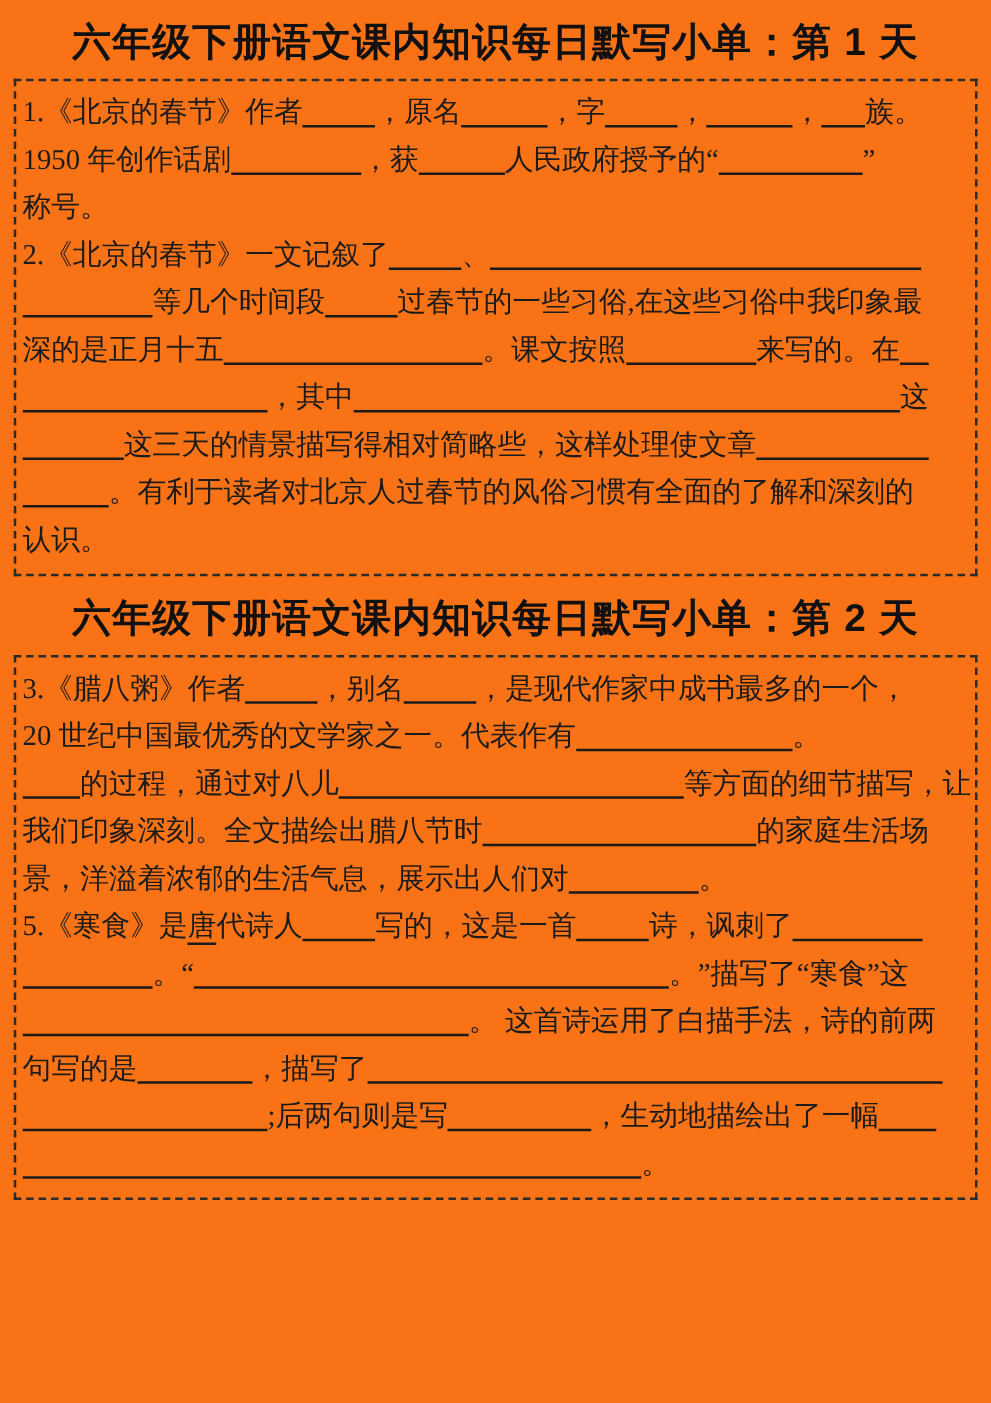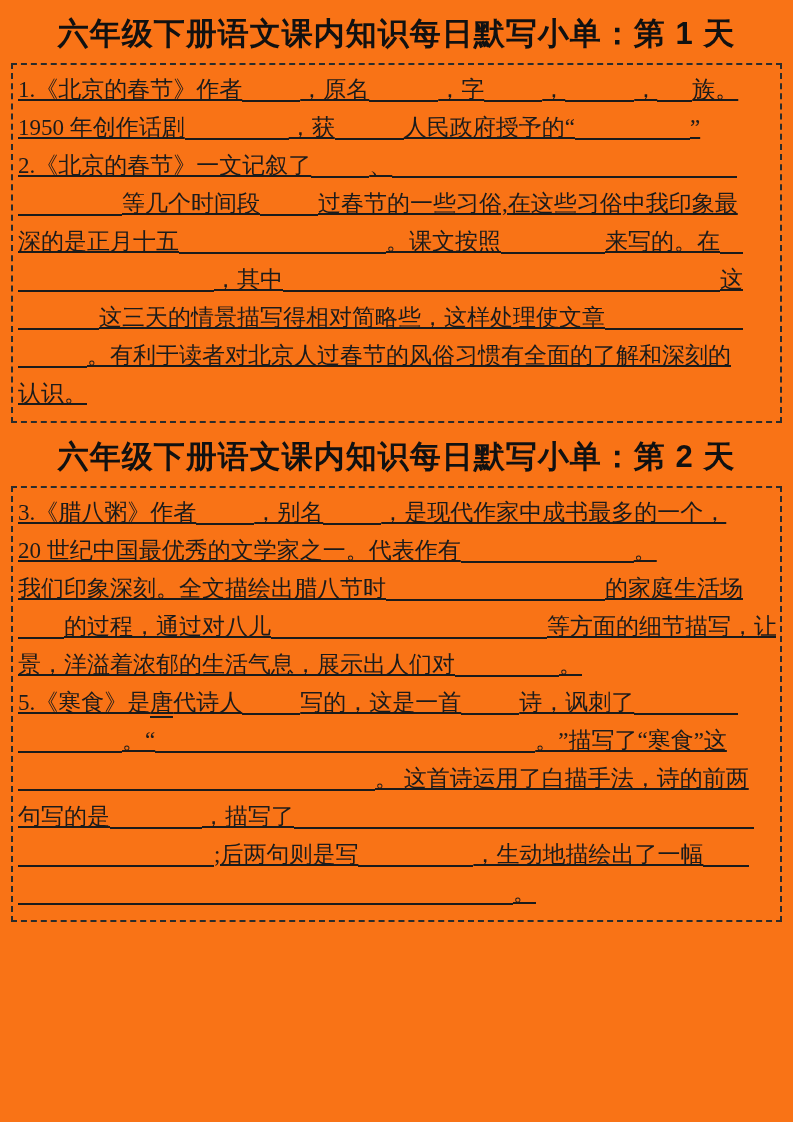--- a/index.html
+++ b/index.html
@@ -30,21 +30,20 @@
     letter-spacing: 1px;
     white-space: nowrap;
   }
   .question-box {
     margin: 0 11px;
     border: 2px dashed #2b2b2b;
     padding: 6px 4px 8px 5px;
     font-size: 23px;
     line-height: 38px;
     color: #1b1b1b;
-    text-decoration: underline;
   }
   .line {
     white-space: nowrap;
     overflow: hidden;
     height: 38px;
   }
   .blank {
     display: inline-block;
     height: 1em;
     border-bottom: 2px solid #1b1b1b;
@@ -58,37 +57,38 @@
 </head>
 <body>
 
 <div class="page">
 
   <section>
     <h1 class="section-title">六年级下册语文课内知识每日默写小单：第 1 天</h1>
     <div class="question-box">
         <div class="line">1.《北京的春节》作者<span class="blank" style="width: 58px;"></span>，原名<span class="blank" style="width: 69px;"></span>，字<span class="blank" style="width: 58px;"></span>，<span class="blank" style="width: 69px;"></span>，<span class="blank" style="width: 35px;"></span>族。</div>
         <div class="line">1950 年创作话剧<span class="blank" style="width: 104px;"></span>，获<span class="blank" style="width: 69px;"></span>人民政府授予的“<span class="blank" style="width: 115px;"></span>”</div>
+        <div class="line">称号。</div>
         <div class="line">2.《北京的春节》一文记叙了<span class="blank" style="width: 58px;"></span>、<span class="blank" style="width: 345px;"></span></div>
         <div class="line"><span class="blank" style="width: 104px;"></span>等几个时间段<span class="blank" style="width: 58px;"></span>过春节的一些习俗,在这些习俗中我印象最</div>
         <div class="line">深的是正月十五<span class="blank" style="width: 207px;"></span>。课文按照<span class="blank" style="width: 104px;"></span>来写的。在<span class="blank" style="width: 23px;"></span></div>
         <div class="line"><span class="blank" style="width: 196px;"></span>，其中<span class="blank" style="width: 437px;"></span>这</div>
         <div class="line"><span class="blank" style="width: 81px;"></span>这三天的情景描写得相对简略些，这样处理使文章<span class="blank" style="width: 138px;"></span></div>
         <div class="line"><span class="blank" style="width: 69px;"></span>。有利于读者对北京人过春节的风俗习惯有全面的了解和深刻的</div>
         <div class="line">认识。</div>
       </div>
   </section>
 
   <section>
     <h1 class="section-title">六年级下册语文课内知识每日默写小单：第 2 天</h1>
     <div class="question-box">
         <div class="line">3.《腊八粥》作者<span class="blank" style="width: 58px;"></span>，别名<span class="blank" style="width: 58px;"></span>，是现代作家中成书最多的一个，</div>
         <div class="line">20 世纪中国最优秀的文学家之一。代表作有<span class="blank" style="width: 173px;"></span>。</div>
+        <div class="line"><span class="blank" style="width: 46px;"></span>的过程，通过对八儿<span class="blank" style="width: 276px;"></span>等方面的细节描写，让</div>
         <div class="line">我们印象深刻。全文描绘出腊八节时<span class="blank" style="width: 219px;"></span>的家庭生活场</div>
-        <div class="line"><span class="blank" style="width: 46px;"></span>的过程，通过对八儿<span class="blank" style="width: 276px;"></span>等方面的细节描写，让</div>
         <div class="line">景，洋溢着浓郁的生活气息，展示出人们对<span class="blank" style="width: 104px;"></span>。</div>
         <div class="line">5.《寒食》是<span class="uchar">唐</span>代诗人<span class="blank" style="width: 58px;"></span>写的，这是一首<span class="blank" style="width: 58px;"></span>诗，讽刺了<span class="blank" style="width: 104px;"></span></div>
         <div class="line"><span class="blank" style="width: 104px;"></span>。“<span class="blank" style="width: 380px;"></span>。”描写了“寒食”这</div>
         <div class="line"><span class="blank" style="width: 357px;"></span>。 这首诗运用了白描手法，诗的前两</div>
         <div class="line">句写的是<span class="blank" style="width: 92px;"></span>，描写了<span class="blank" style="width: 460px;"></span></div>
         <div class="line"><span class="blank" style="width: 196px;"></span>;后两句则是写<span class="blank" style="width: 115px;"></span>，生动地描绘出了一幅<span class="blank" style="width: 46px;"></span></div>
         <div class="line"><span class="blank" style="width: 495px;"></span>。</div>
       </div>
   </section>
 

